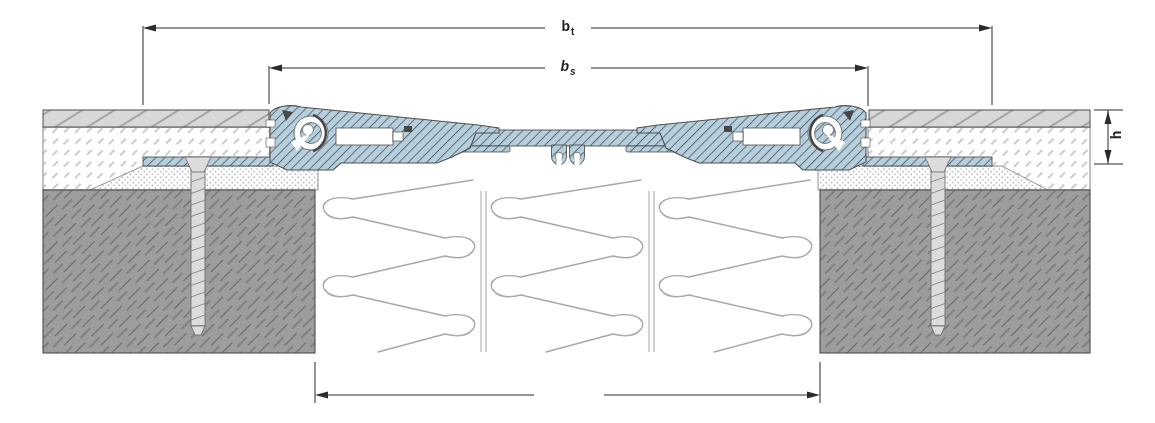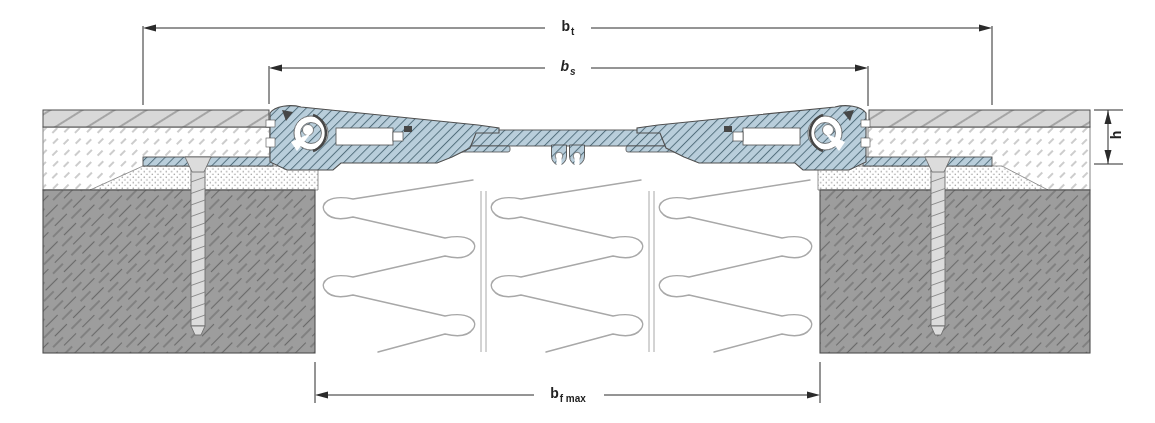--- a/index.html
+++ b/index.html
@@ -211,16 +211,15 @@
     <line x1="1094" y1="110" x2="1123" y2="110"></line>
         <line x1="1094" y1="164" x2="1123" y2="164"></line>
     <line x1="1108" y1="110" x2="1108" y2="164"></line>
     <polygon points="1108,111 1104.5,124 1111.5,124" style="fill:var(--dimension)" stroke="none"></polygon>
     <polygon points="1108,163 1104.5,150 1111.5,150" style="fill:var(--dimension)" stroke="none"></polygon>
   </g>
 </svg>
 
 <div class="dim-label" style="left:518px;top:18px;width:100px;"><span>b</span><sub>t</sub></div>
 <div class="dim-label" style="left:518px;top:58px;width:100px;font-style:italic;"><span>b</span><sub>s</sub></div>
-<div class="dim-label" style="left:498px;top:385px;width:140px;"><span>b</span><sub>f max</sub></div>
 <div class="dim-label rot" style="left:1106px;top:127px;width:20px;"><span>h</span></div>
 
 </div>
 
 </body></html>

